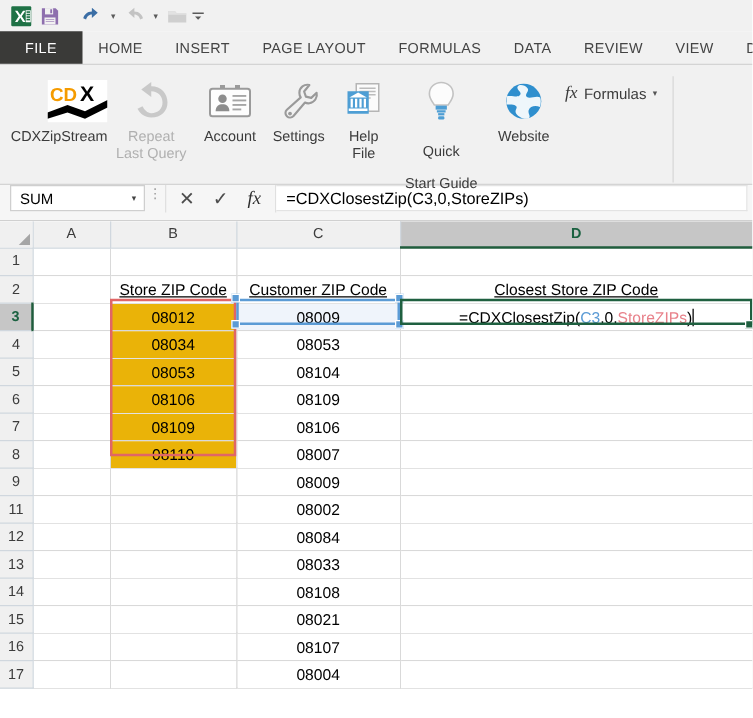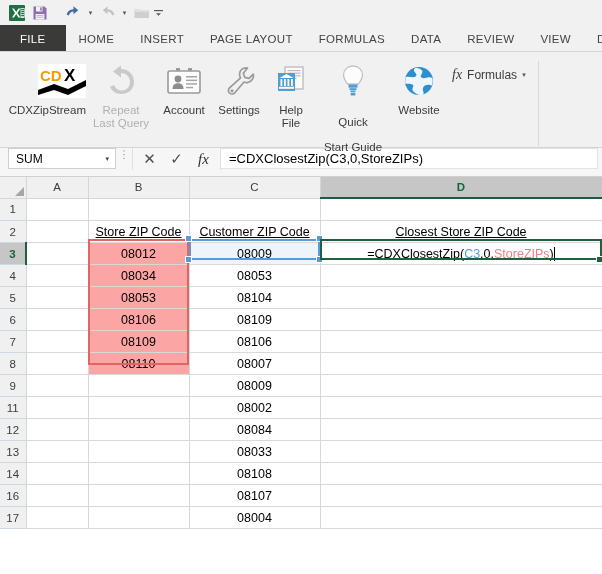--- a/index.html
+++ b/index.html
@@ -285,21 +285,21 @@
     vertical-align: middle;
     background: #fff;
     position: relative;
     overflow: hidden;
     white-space: nowrap;
   }
   td.cell.hdr-label {
     text-decoration: underline;
   }
   td.cell.pinkfill {
-    background: #fca5a5;
+    background: #eab308;
   }
   td.cell.bluefill {
     background: #eff4fb;
   }
   
   col.c-rh { width: 26px; }
   col.c-a  { width: 62px; }
   col.c-b  { width: 101px; }
   col.c-c  { width: 131px; }
   col.c-d  { width: 282px; }
@@ -664,20 +664,27 @@
     </tr>
 
     <tr>
       <td class="rowhead">14</td>
       <td class="cell"></td>
       <td class="cell"></td>
       <td class="cell">08108</td>
       <td class="cell"></td>
     </tr>
 
+    <tr>
+      <td class="rowhead">15</td>
+      <td class="cell"></td>
+      <td class="cell"></td>
+      <td class="cell">08021</td>
+      <td class="cell"></td>
+    </tr>
 
     <tr>
       <td class="rowhead">16</td>
       <td class="cell"></td>
       <td class="cell"></td>
       <td class="cell">08107</td>
       <td class="cell"></td>
     </tr>
 
     <tr>

